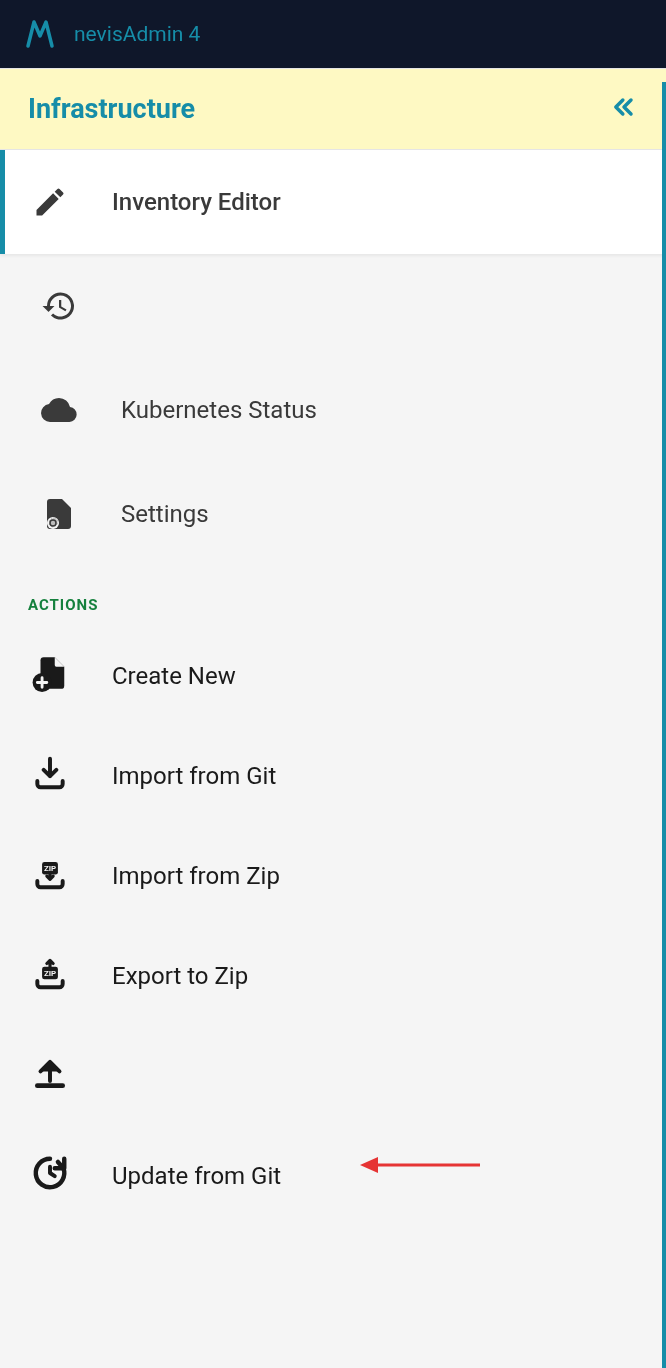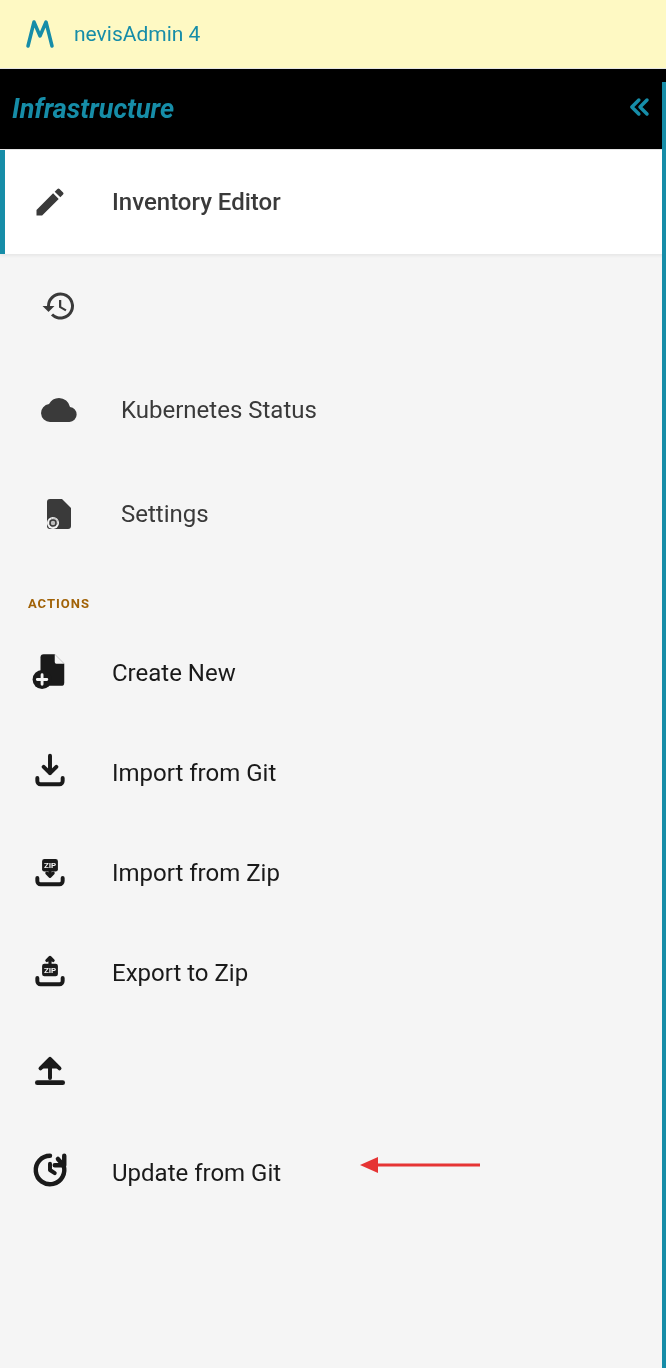--- a/index.html
+++ b/index.html
@@ -8,21 +8,21 @@
       box-sizing: border-box;
     }
     body {
       font-family: -apple-system, BlinkMacSystemFont, 'Segoe UI', Roboto, Helvetica, Arial, sans-serif;
       width: 666px;
       height: 1368px;
       background: #f5f5f5;
       position: relative;
     }
     .header {
-      background: #fef9c3;
+      background: #0f172a;
       padding: 18px 24px;
       display: flex;
       align-items: center;
       gap: 18px;
       border-bottom: 1px solid #e5e5e5;
     }
     .logo {
       width: 32px;
       height: 32px;
       display: flex;
@@ -32,27 +32,26 @@
     .logo svg {
       width: 32px;
       height: 32px;
     }
     .app-title {
       color: #168da8;
       font-size: 21px;
       font-weight: 400;
     }
     .section-header {
-      background: #000000;
-      padding: 24px 12px;
+      background: #fef9c3;
+      padding: 24px 28px;
       display: flex;
       align-items: center;
       justify-content: space-between;
       border-bottom: 1px solid #e5e5e5;
-      font-style: italic;
     }
     .section-title {
       color: #168da8;
       font-size: 27px;
       font-weight: 700;
     }
     .collapse-icon {
       color: #168da8;
       cursor: pointer;
     }
@@ -84,23 +83,23 @@
       justify-content: center;
       color: #3a3a3a;
     }
     .nav-item .icon svg {
       width: 36px;
       height: 36px;
       fill: currentColor;
     }
     .actions-label {
       padding: 30px 28px 12px 28px;
-      font-size: 13px;
+      font-size: 15px;
       font-weight: 700;
-      color: #a16207;
+      color: #15803d;
       letter-spacing: 1px;
     }
     .action-item {
       display: flex;
       align-items: center;
       gap: 40px;
       padding: 28px 28px;
       cursor: pointer;
       font-size: 24px;
       color: #1a1a1a;

